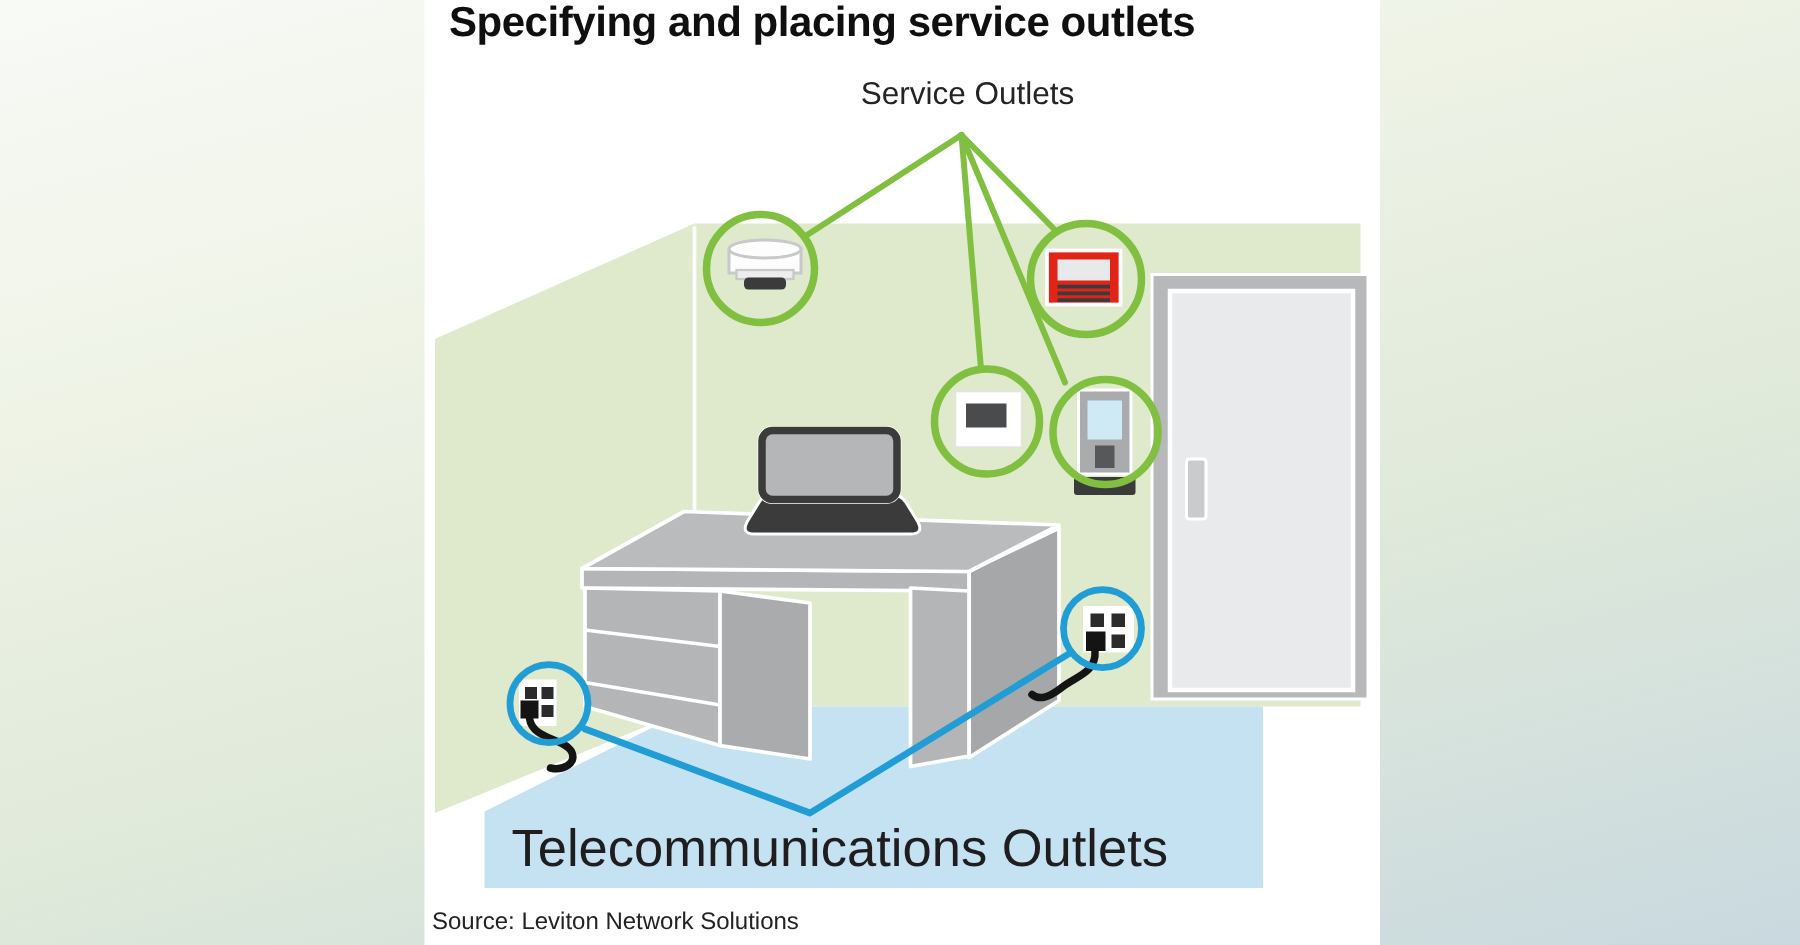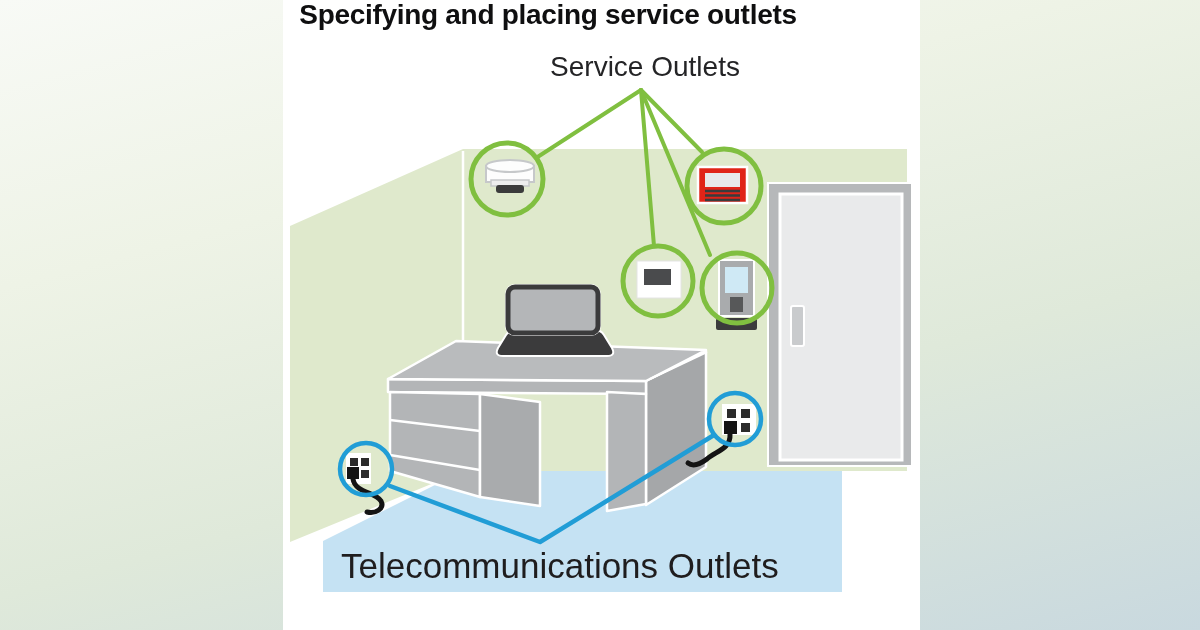--- a/index.html
+++ b/index.html
@@ -12,21 +12,21 @@
   .panel{
     position:absolute;left:283px;top:0;width:637px;height:630px;background:#ffffff;
   }
   .diagram-svg{position:absolute;left:0;top:0;}
   .txt{position:absolute;color:#1d1d1f;white-space:nowrap;}
   .title{
     left:283px;width:530px;top:-1px;text-align:center;
     font-size:28px;font-weight:bold;letter-spacing:-0.3px;color:#0f0f10;
   }
   .service-label{
-    left:495px;width:300px;top:51px;text-align:center;font-size:28px;color:#242426;
+    left:495px;width:300px;top:51px;text-align:center;font-size:21px;color:#242426;
   }
   .telecom-label{
     left:341px;width:400px;top:546px;text-align:center;font-size:35px;color:#1f1d1e;
   }
   .source-label{left:288px;top:606px;font-size:16px;color:#232323;}
 </style>
 </head>
 <body>
 
 <div class="stage">
@@ -129,13 +129,14 @@
 
     <g fill="none" stroke="var(--line_blue)" stroke-width="4.5">
       <circle cx="366" cy="469" r="26"></circle>
       <circle cx="735" cy="419" r="26"></circle>
     </g>
   </svg>
 
   <div class="txt title">Specifying and placing service outlets</div>
   <div class="txt service-label">Service Outlets</div>
   <div class="txt telecom-label">Telecommunications Outlets</div>
+  <div class="txt source-label">Source: Leviton Network Solutions</div>
 </div>
 
 </body></html>

